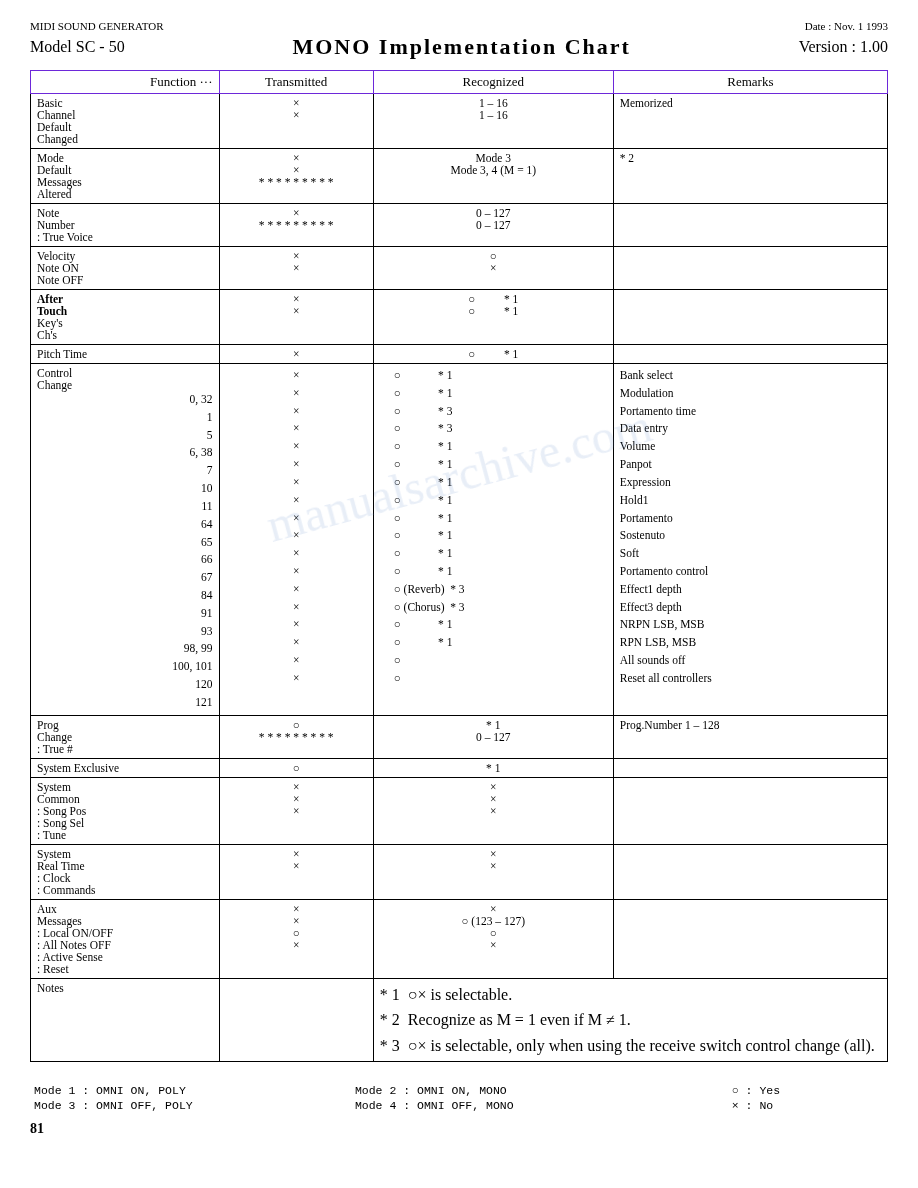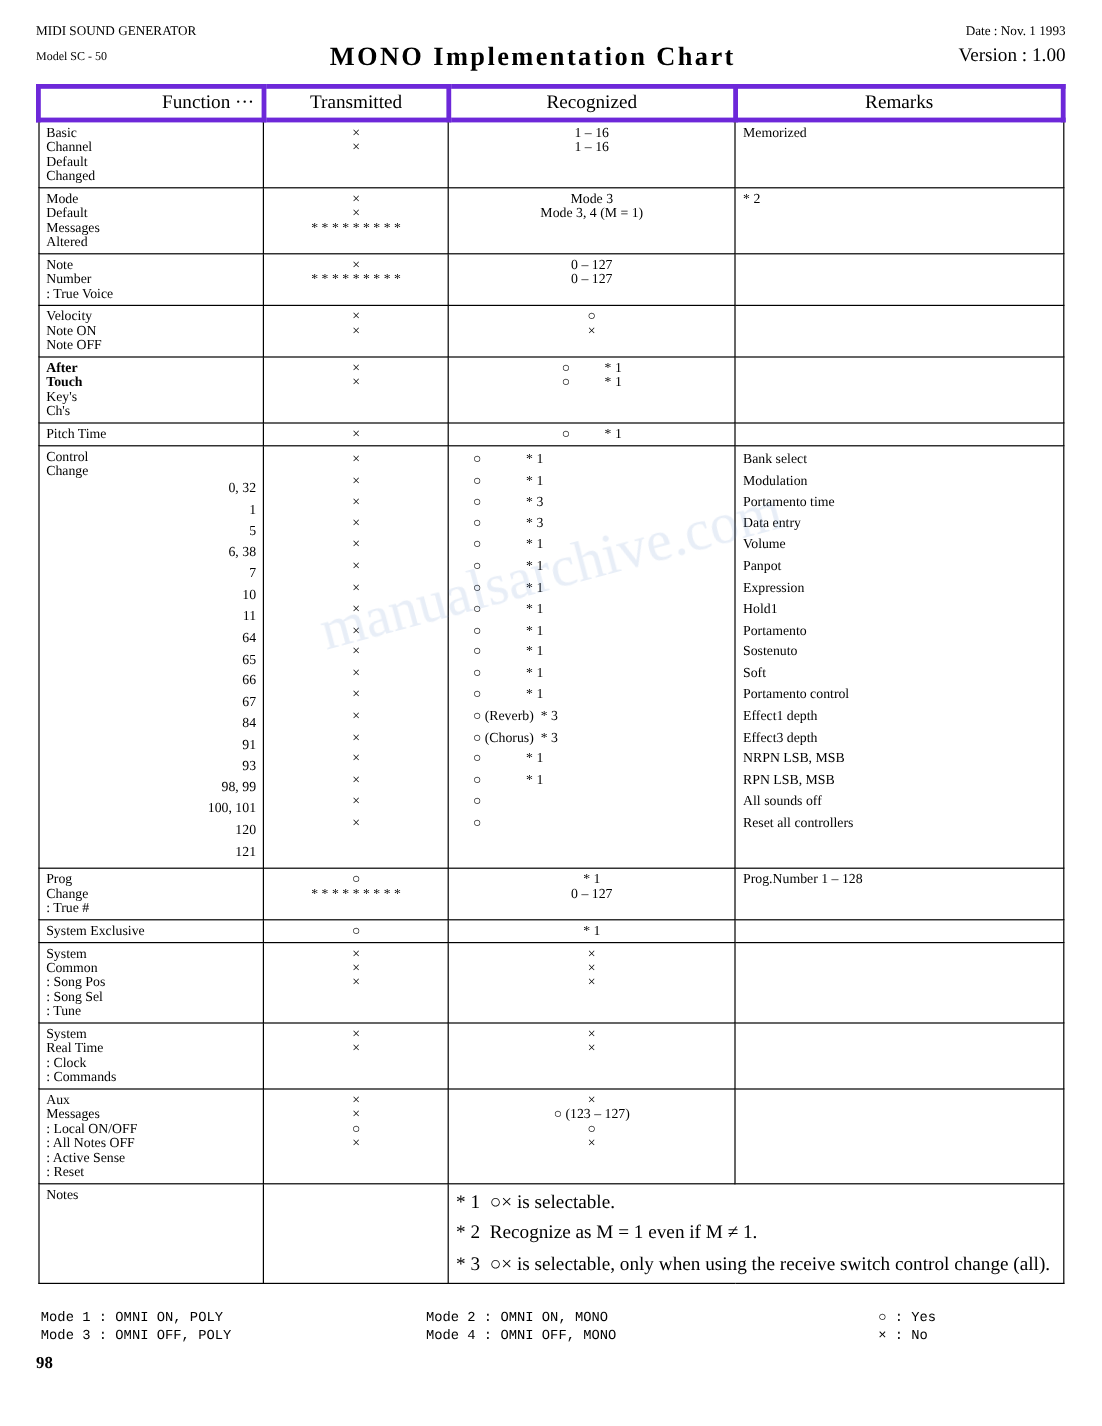--- a/index.html
+++ b/index.html
@@ -18,21 +18,21 @@
       margin-bottom: 2px;
       font-size: 11px;
     }
     .header-model {
       display: flex;
       justify-content: space-between;
       align-items: center;
       margin-bottom: 10px;
     }
     .header-model .model {
-      font-size: 10px;
+      font-size: 16px;
     }
     .header-model .title {
       font-size: 22px;
       font-weight: bold;
       text-align: center;
       flex: 1;
       letter-spacing: 2px;
     }
     .header-model .version {
       font-size: 16px;
@@ -48,22 +48,22 @@
       vertical-align: top;
       font-size: 11.5px;
     }
     .col-function { width: 22%; }
     .col-transmitted { width: 18%; text-align: center; }
     .col-recognized { width: 28%; text-align: center; }
     .col-remarks { width: 32%; }
     .header-row th {
       text-align: center;
       font-weight: normal;
-      font-size: 16px;
-      border: 4px solid #6d28d9;
+      font-size: 13px;
+      border: 1px solid #6d28d9;
     }
     .function-cell {
       display: flex;
       justify-content: space-between;
       flex-direction: column;
     }
     .center { text-align: center; }
     .footer-modes {
       font-size: 11px;
       margin-top: 21px;
@@ -312,13 +312,13 @@
     </tr>
     <tr>
       <td>Mode 3 :  OMNI OFF, POLY</td>
       <td>Mode 4 :  OMNI OFF, MONO</td>
       <td style="padding-left:60px;">× : No</td>
     </tr>
   </tbody>
     </table>
 </div>
 
-<div class="page-number">98</div>
+<div class="page-number">81</div>
 
 </body></html>

